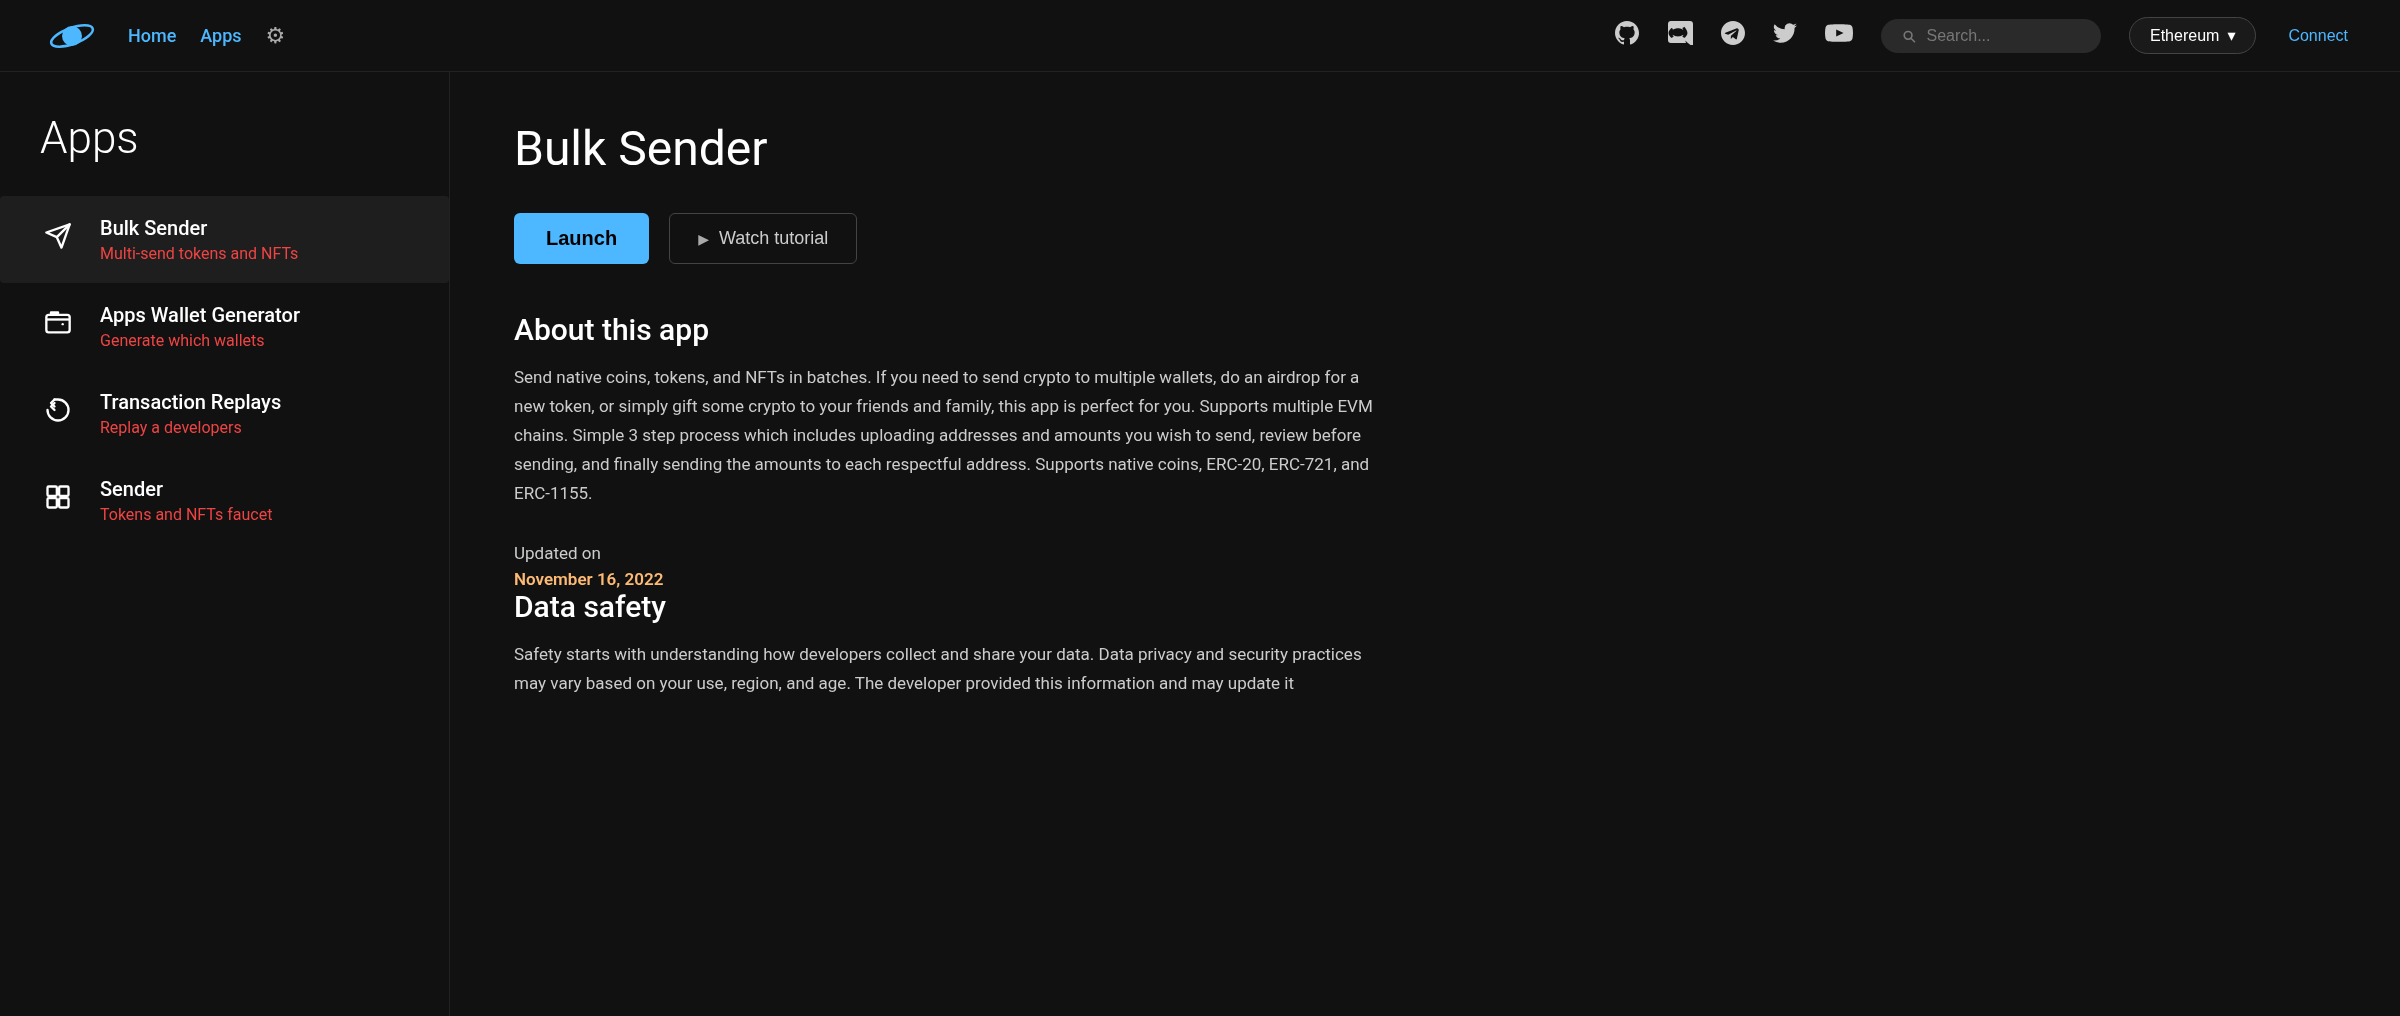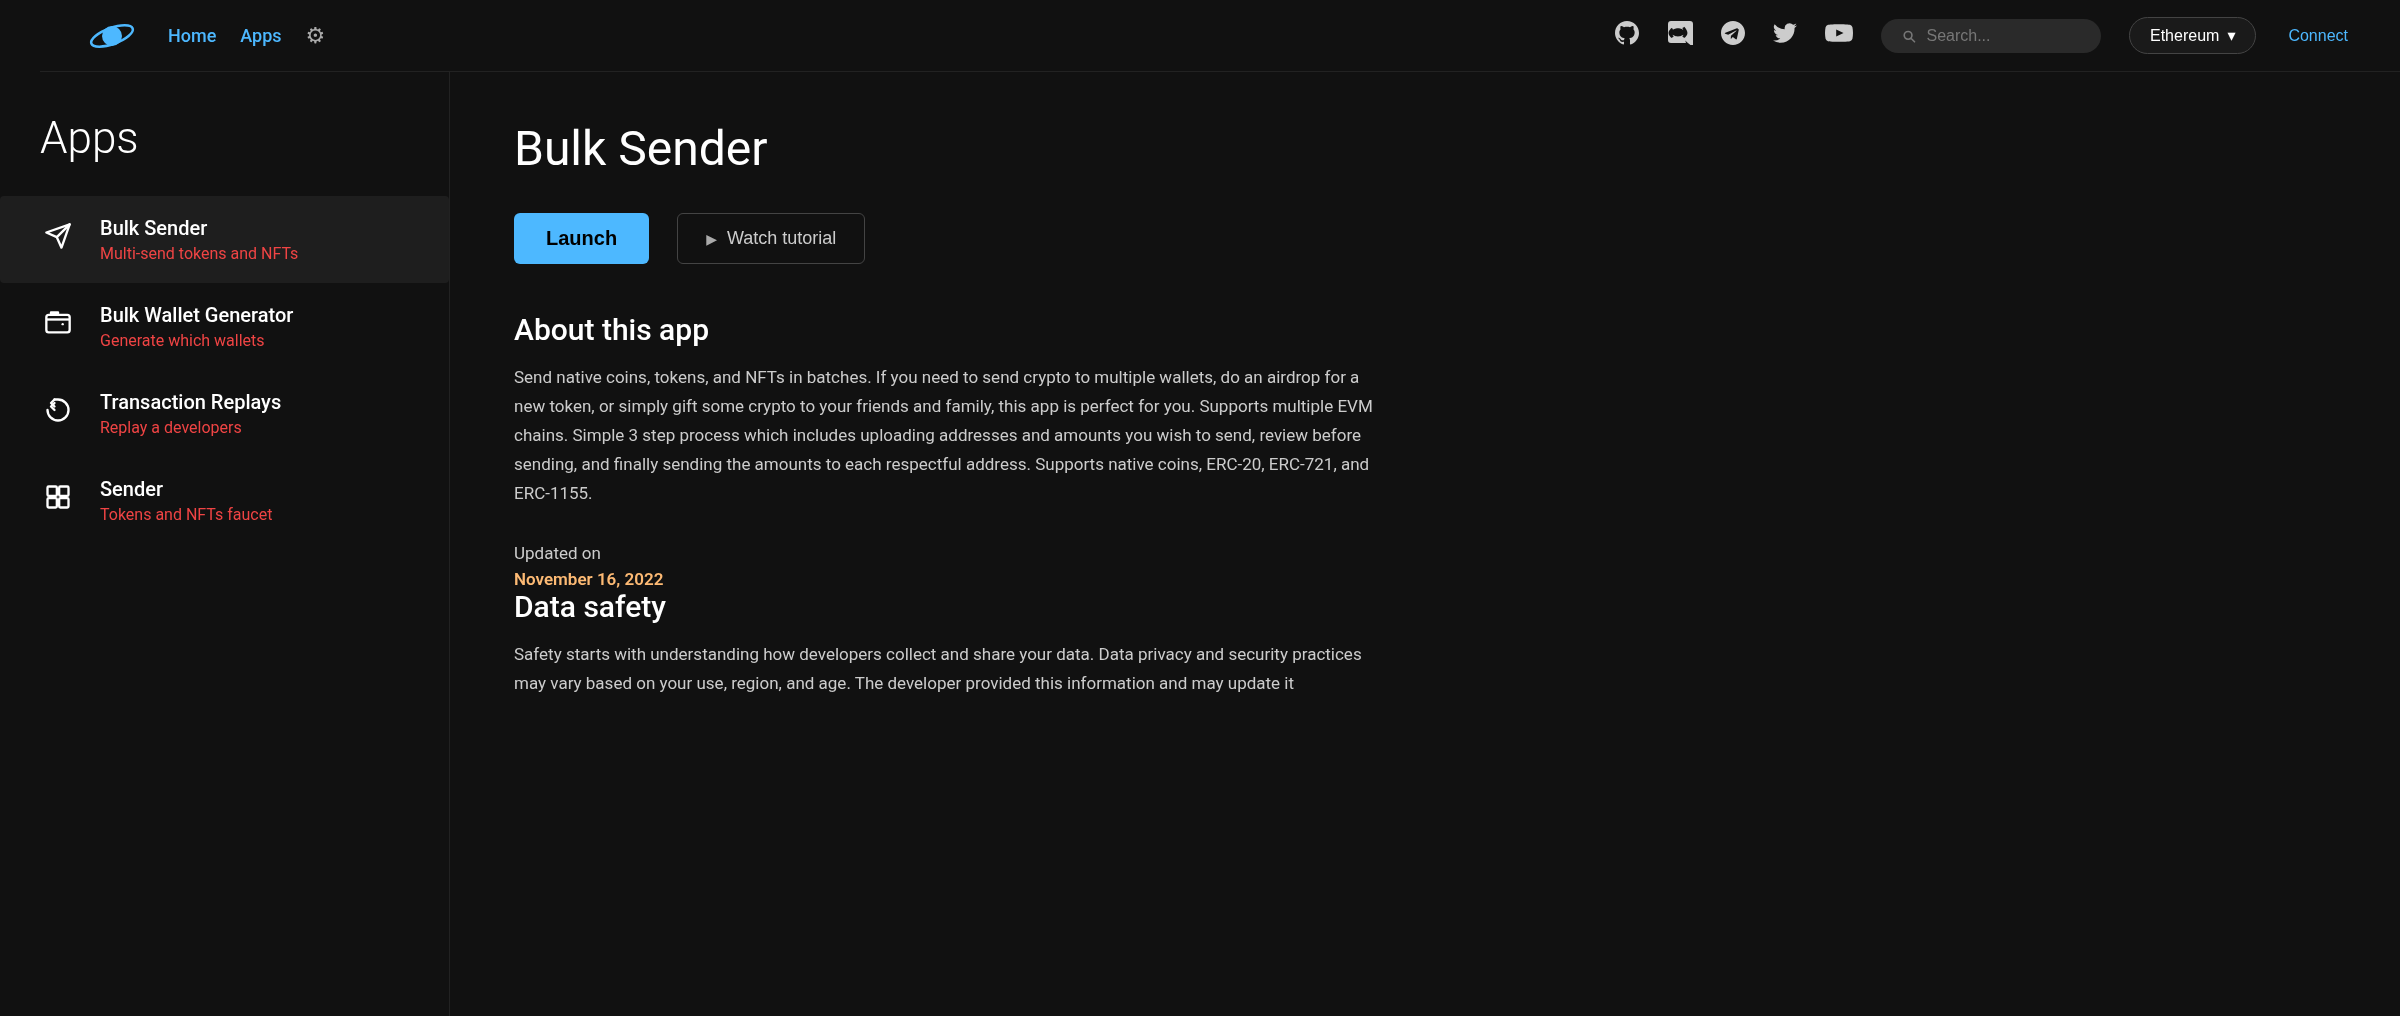--- a/index.html
+++ b/index.html
@@ -17,21 +17,20 @@
       display: flex;
       align-items: center;
       gap: 32px;
       padding: 0 48px;
       height: 72px;
       background: #111111;
       border-bottom: 1px solid #222;
       position: sticky;
       top: 0;
       z-index: 100;
-      margin-left: 40px;
     }
 
     .logo-area {
       display: flex;
       align-items: center;
       gap: 0;
     }
 
     .logo-icon {
       width: 48px;
@@ -191,21 +190,21 @@
 
     .app-title {
       font-size: 48px;
       font-weight: 400;
       color: #ffffff;
       margin-bottom: 36px;
     }
 
     .action-buttons {
       display: flex;
-      gap: 28px;
+      gap: 20px;
       margin-bottom: 48px;
       align-items: center;
     }
 
     .launch-btn {
       background: #4db8ff;
       color: #000000;
       border: none;
       border-radius: 6px;
       padding: 14px 32px;
@@ -345,21 +344,21 @@
     <div class="sidebar-item">
       <div class="sidebar-item-icon">
         <svg width="28" height="28" viewBox="0 0 24 24" fill="none" xmlns="http://www.w3.org/2000/svg">
           <rect x="2" y="5" width="20" height="15" rx="2" stroke="white" stroke-width="2"></rect>
           <path d="M16 12a1 1 0 100 2 1 1 0 000-2z" fill="white"></path>
           <path d="M2 9h20" stroke="white" stroke-width="2"></path>
           <rect x="5" y="2" width="8" height="3" rx="1" fill="white"></rect>
         </svg>
       </div>
       <div class="sidebar-item-text">
-        <span class="sidebar-item-name">Bulk Wallet Generator</span>
+        <span class="sidebar-item-name">Apps Wallet Generator</span>
         <span class="sidebar-item-desc">Generate which wallets</span>
       </div>
     </div>
 
     <div class="sidebar-item">
       <div class="sidebar-item-icon">
         <svg width="28" height="28" viewBox="0 0 24 24" fill="none" xmlns="http://www.w3.org/2000/svg">
           <path d="M3 12a9 9 0 109-9H9" stroke="white" stroke-width="2" stroke-linecap="round"></path>
           <polyline points="6,6 9,9 6,12" stroke="white" stroke-width="2" stroke-linecap="round" stroke-linejoin="round" transform="scale(-1,1) translate(-15,0)"></polyline>
           <path d="M9 9L6 6L9 3" stroke="white" stroke-width="2" stroke-linecap="round" stroke-linejoin="round"></path>

